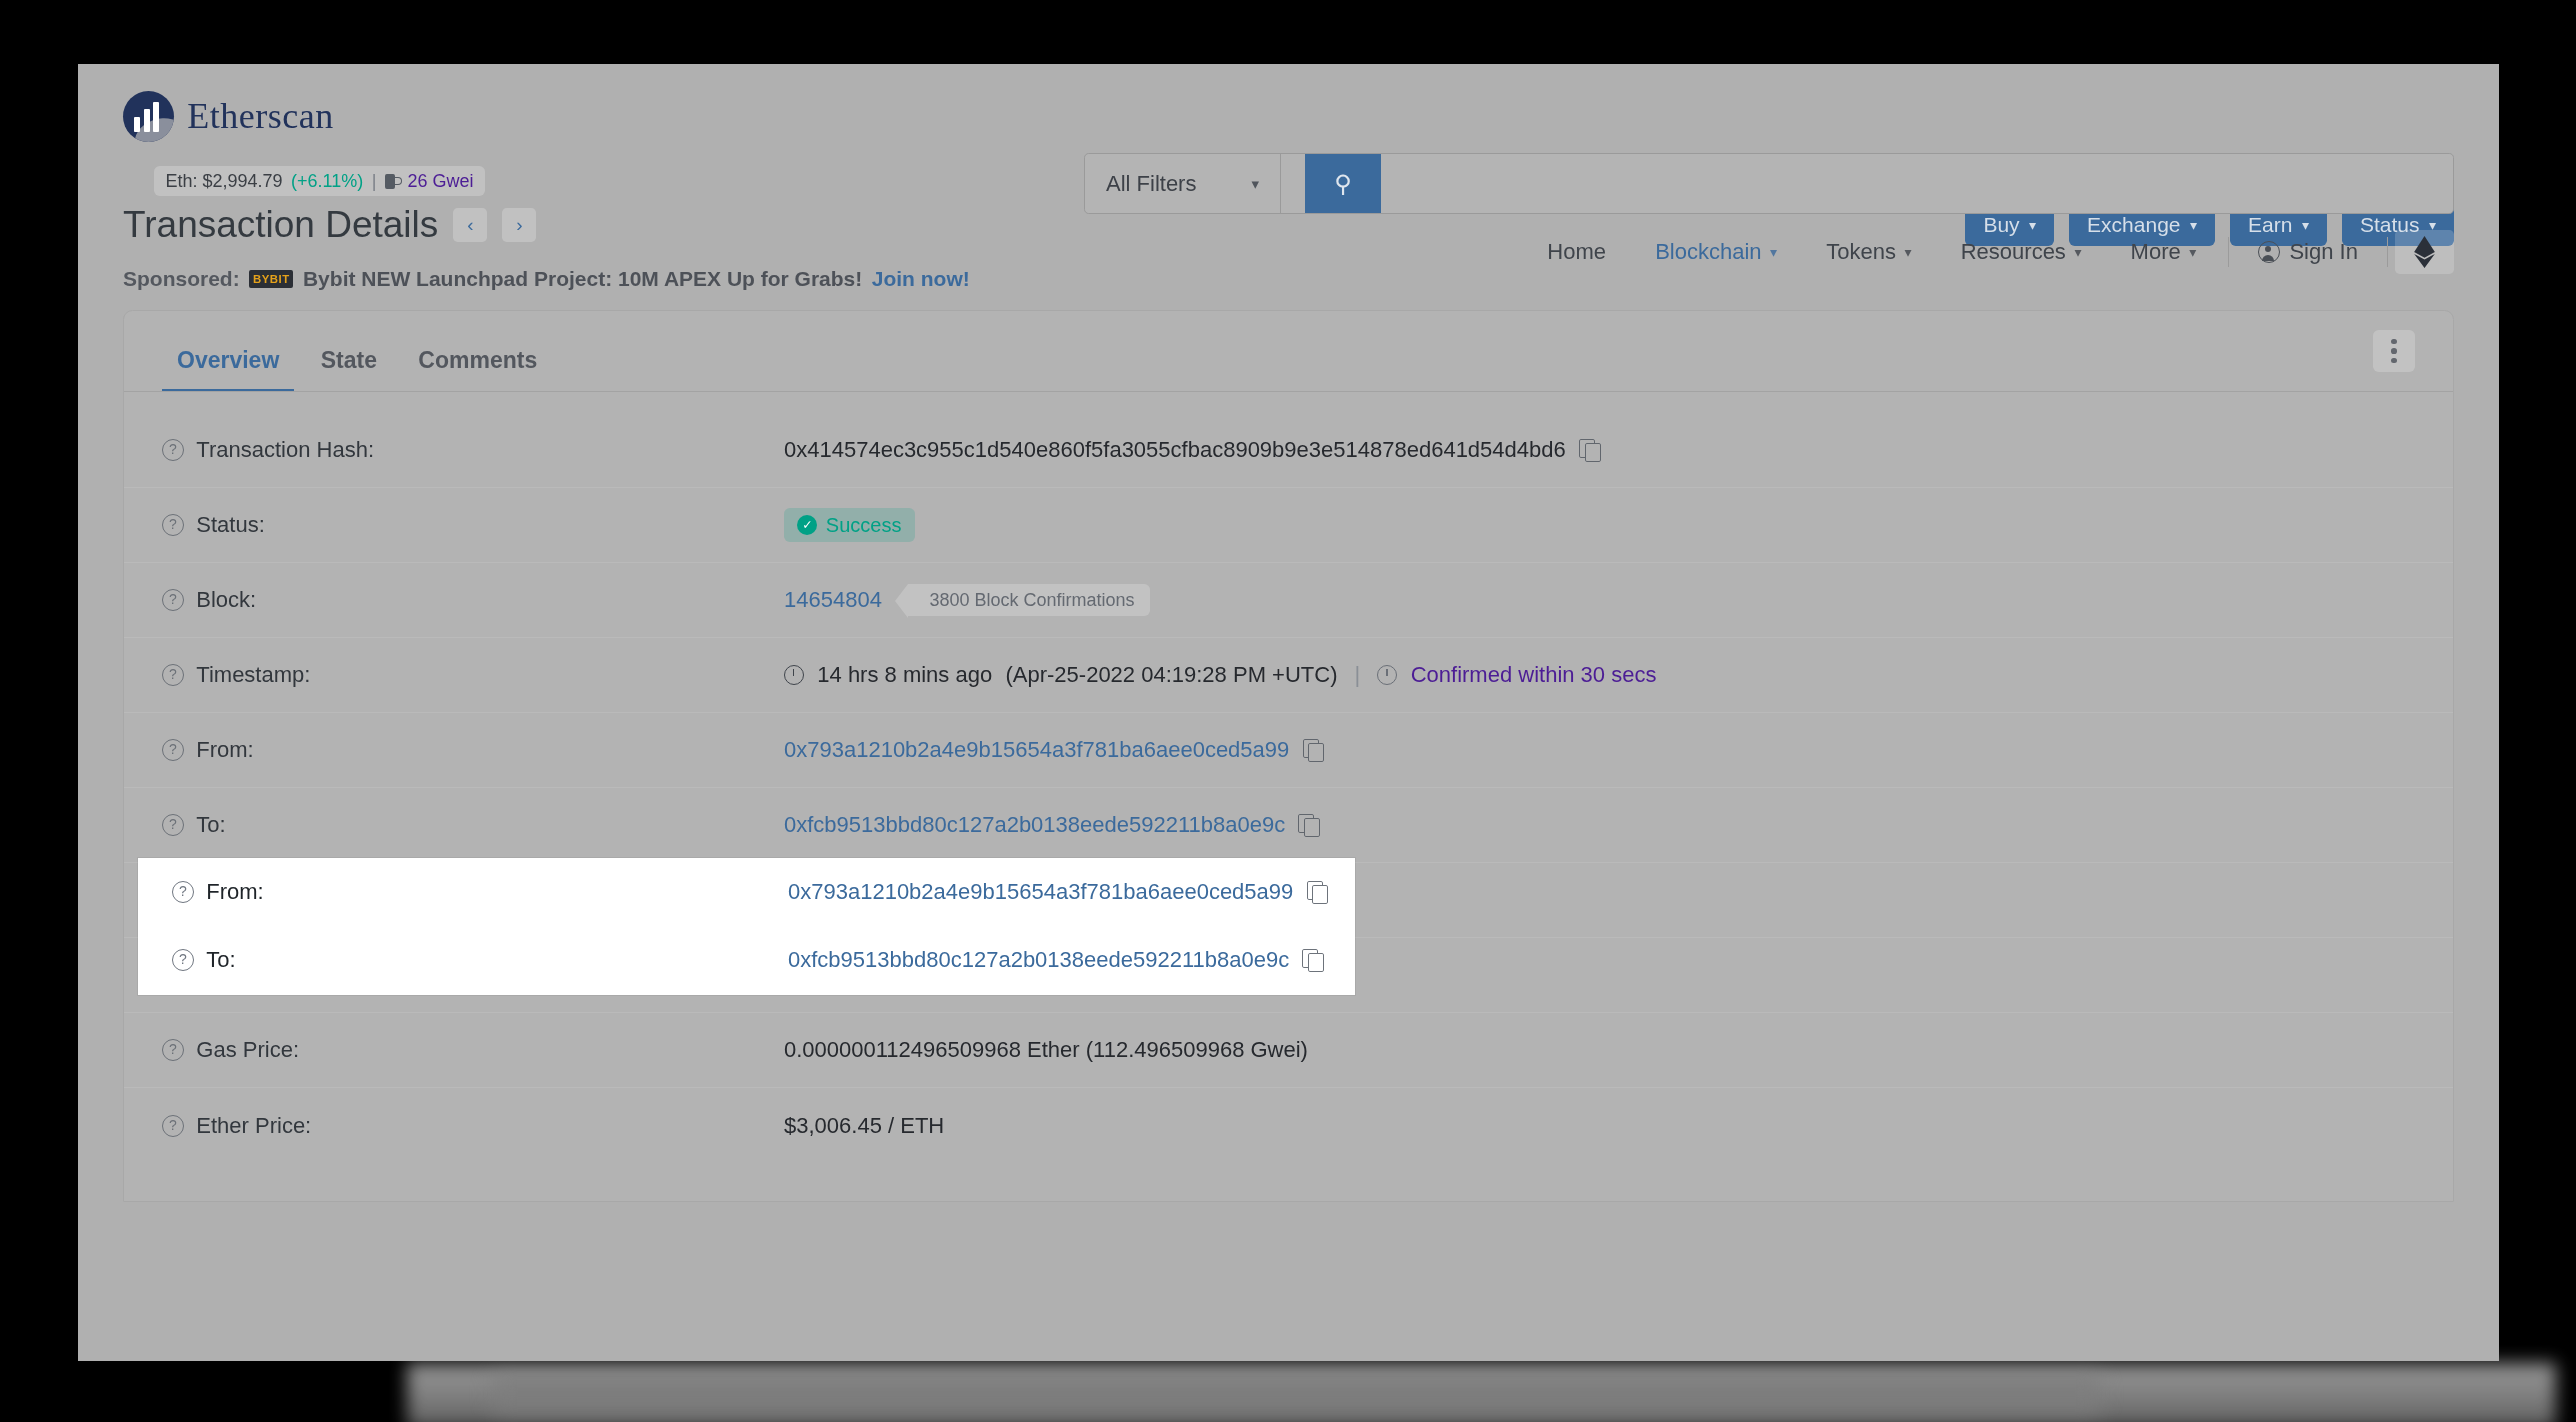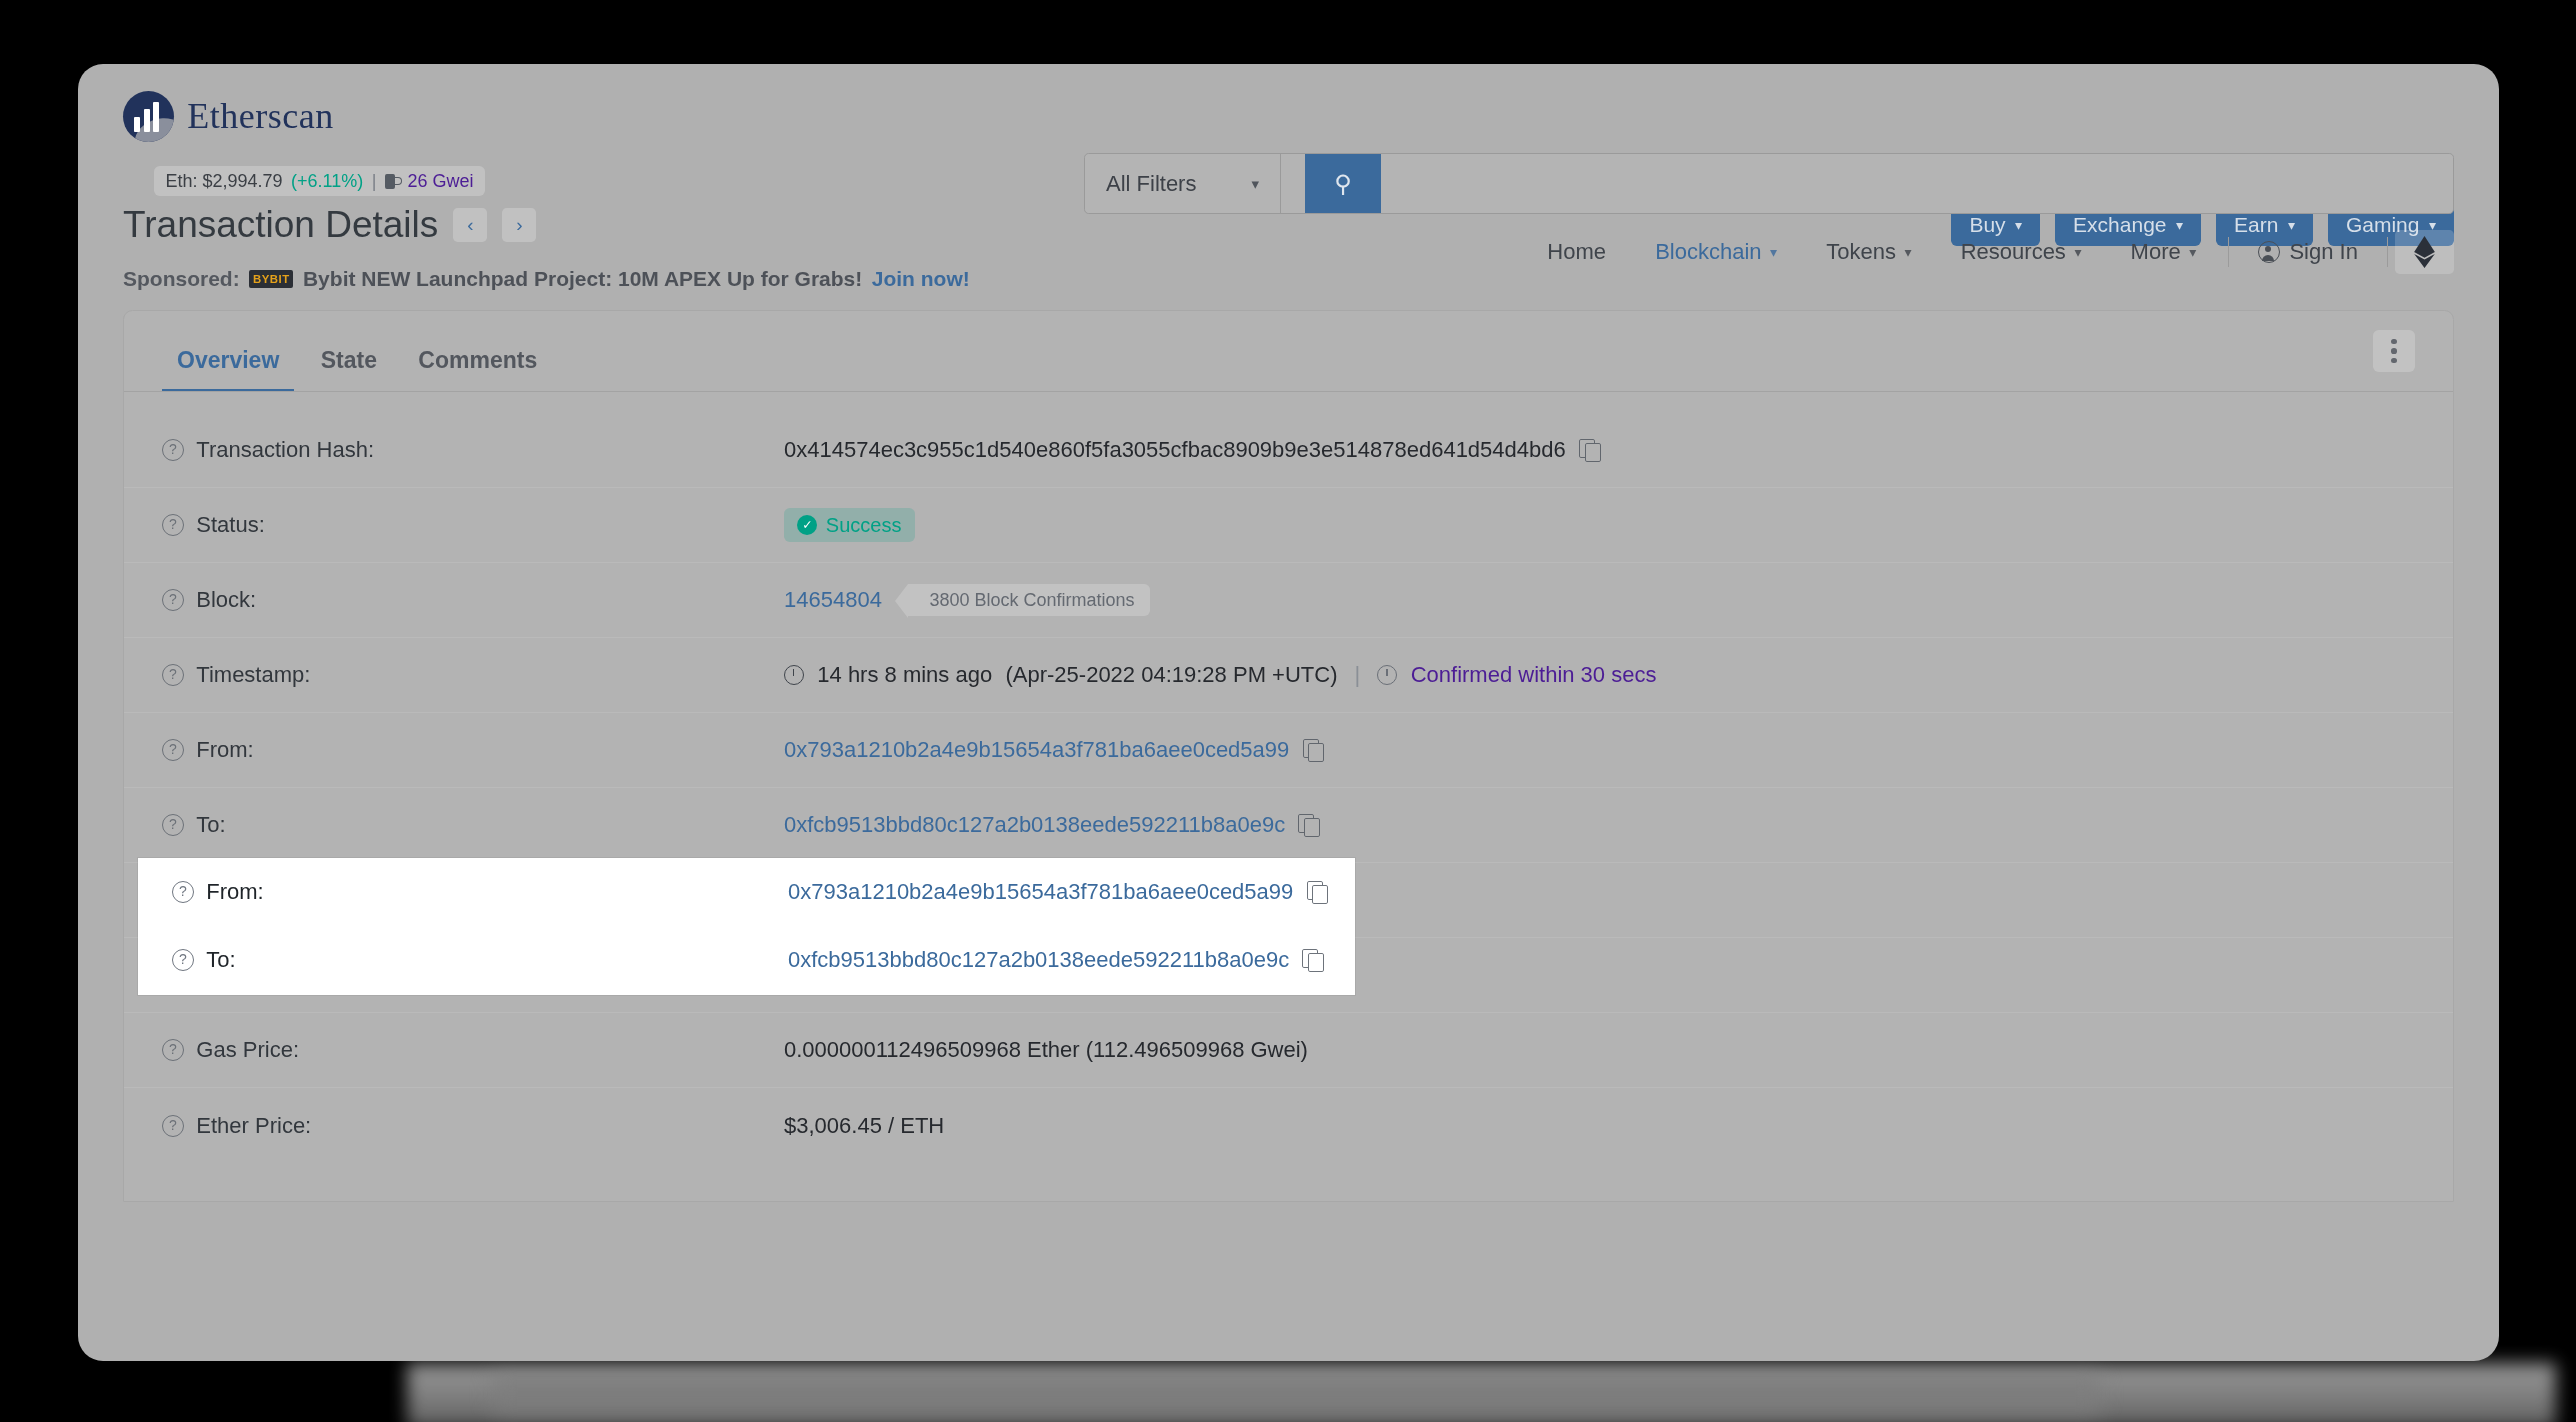--- a/index.html
+++ b/index.html
@@ -35,21 +35,20 @@
     opacity: .8;
   }
 
   
   #page {
     position: absolute;
     left: 78px; top: 64px;
     width: 2421px; height: 1297px;
     background: #b0b0b0;               
     overflow: hidden;
-    border-radius: 25px;
   }
 
   
   .header {
     position: relative;
     height: 123px;
     padding: 0 45px;
   }
   .logo-wrap {
     position: absolute; left: 45px; top: 26.5px;
@@ -411,21 +410,21 @@
         </div>
         <div class="pill-btn">
           <span>Exchange</span>
           <span class="chev">▾</span>
         </div>
         <div class="pill-btn">
           <span>Earn</span>
           <span class="chev">▾</span>
         </div>
         <div class="pill-btn">
-          <span>Gaming</span>
+          <span>Status</span>
           <span class="chev">▾</span>
         </div>
       </div>
     </div>
 
     <div class="sponsored">
       <span class="label">Sponsored:</span>
       <span class="bybit-logo">BYBIT</span>
       <span class="text">Bybit NEW Launchpad Project: 10M APEX Up for Grabs!</span>
       <span class="join">Join now!</span>

